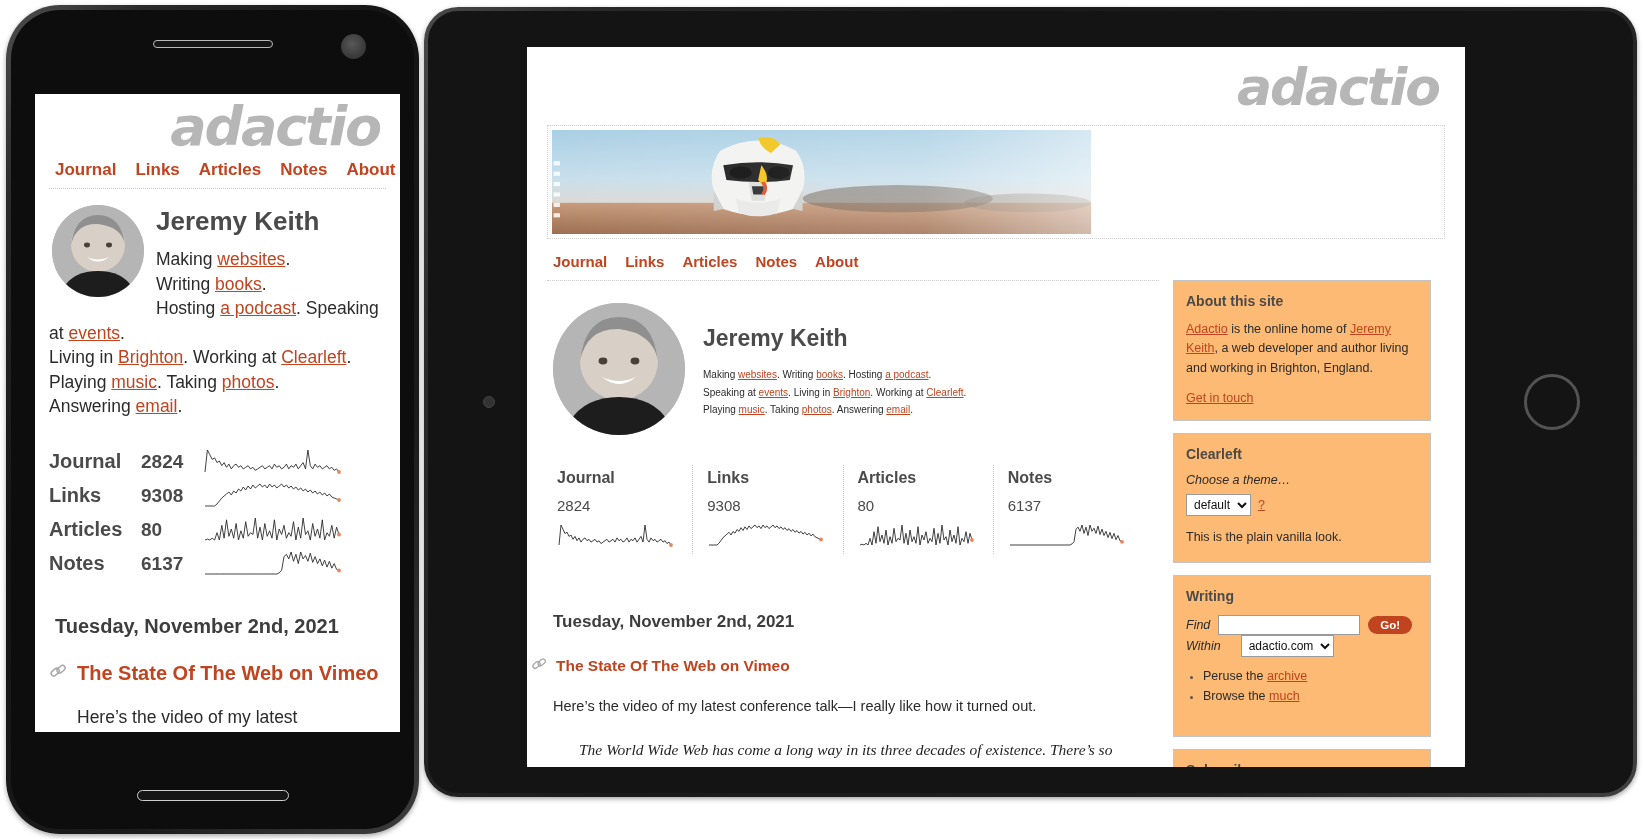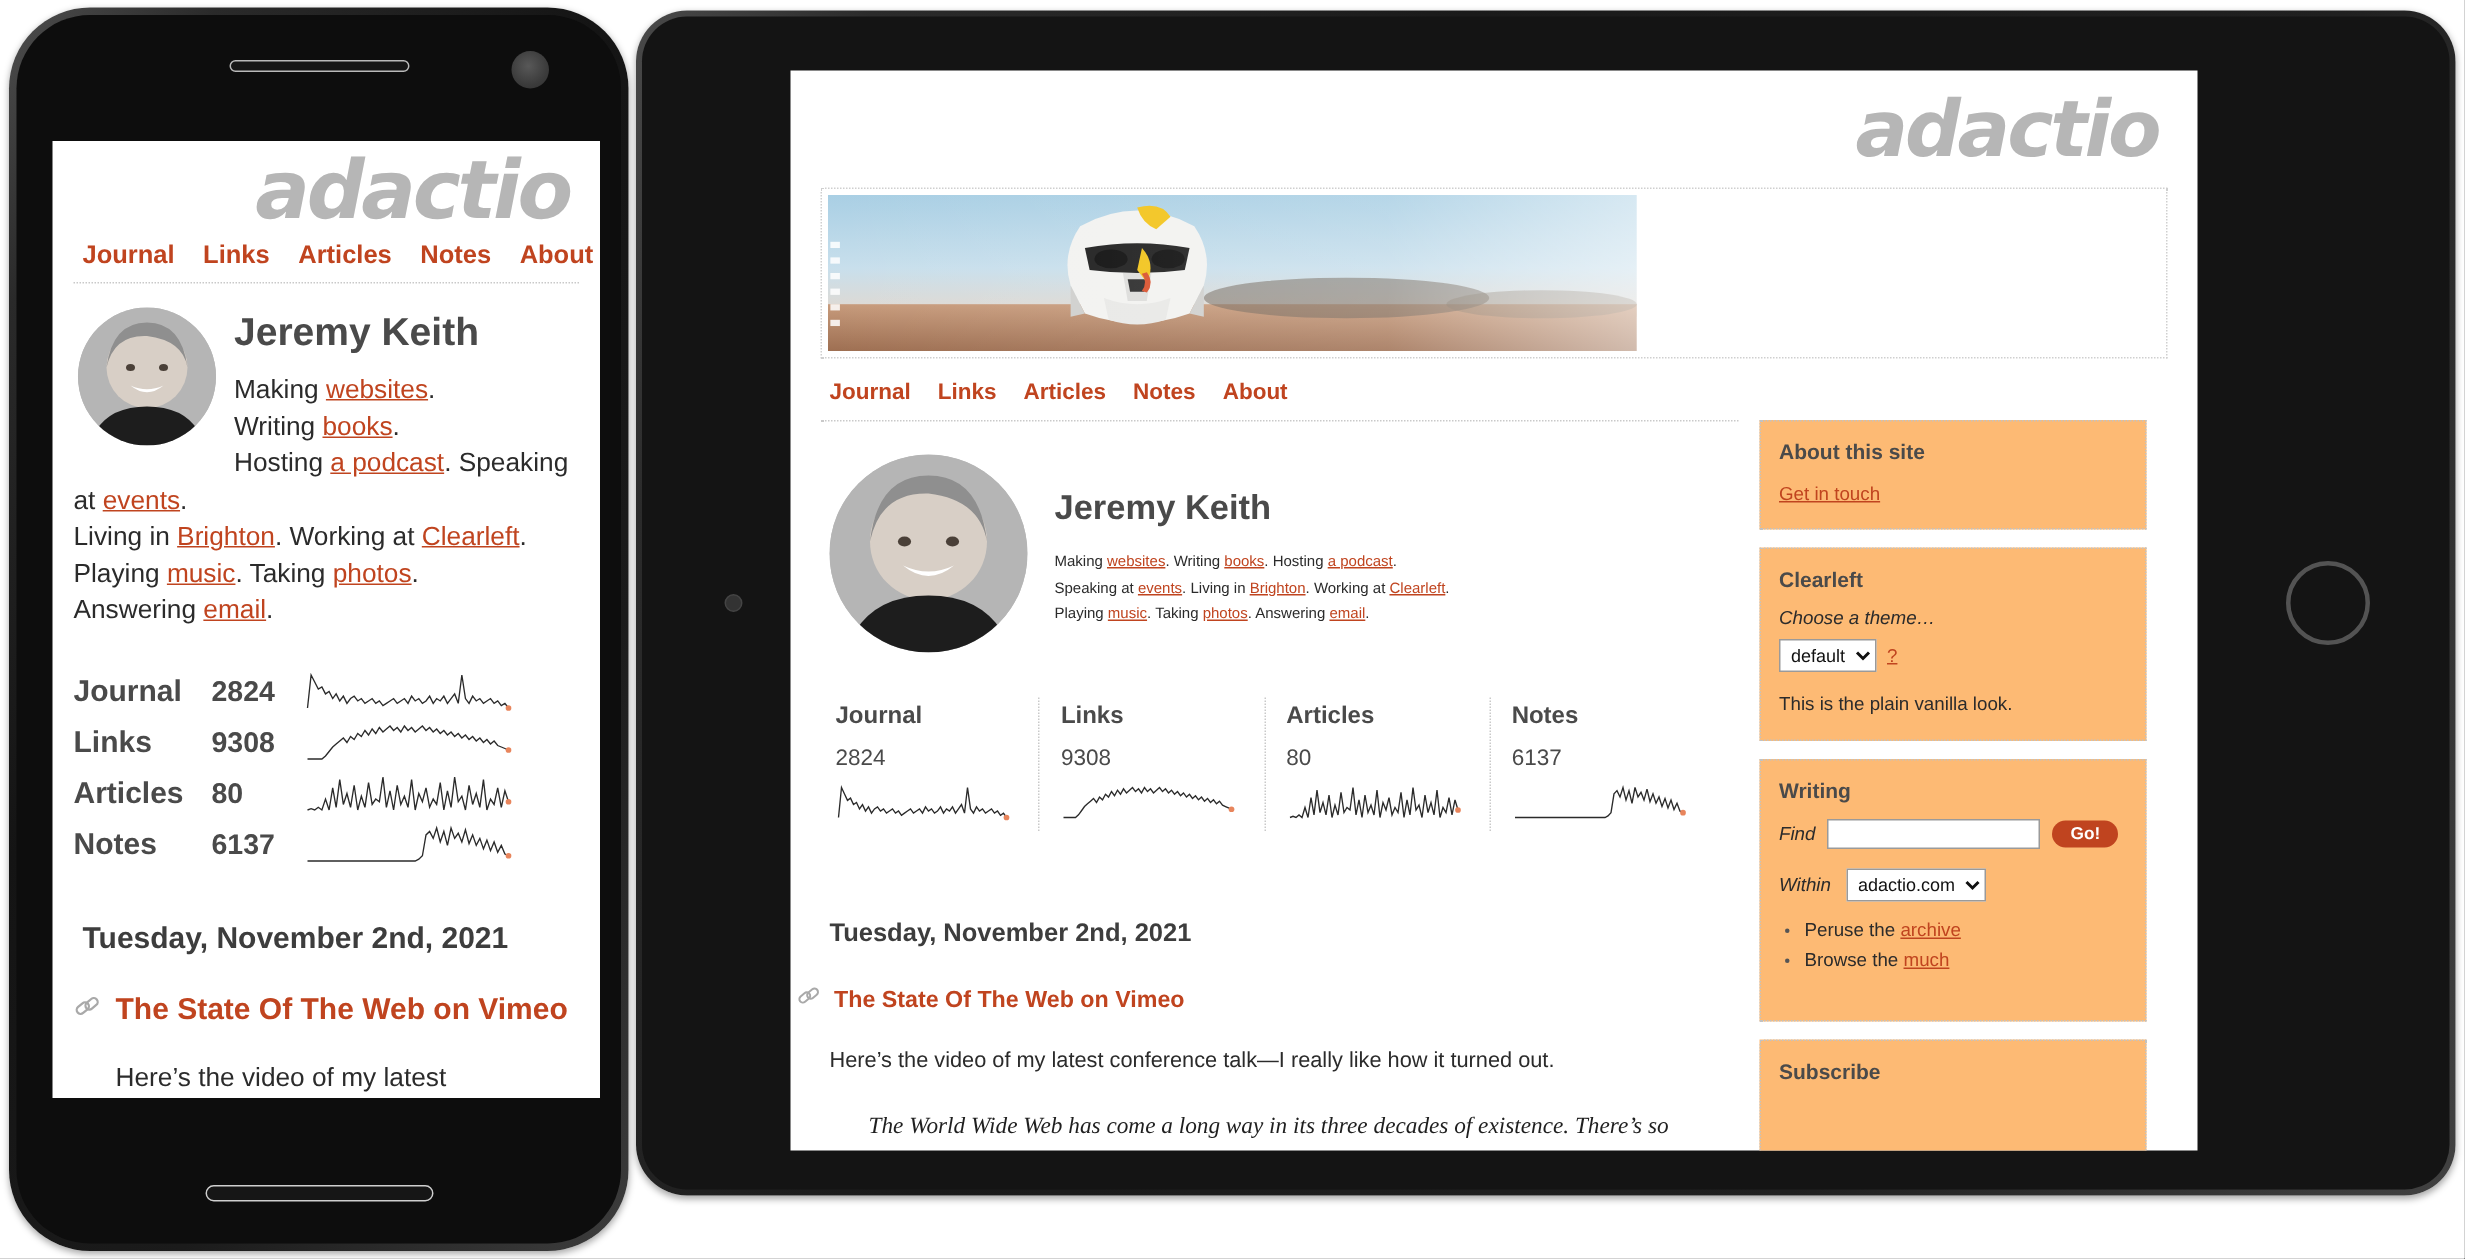--- a/index.html
+++ b/index.html
@@ -253,21 +253,21 @@
     background: #c0441f;
     color: #fff;
     font-size: 11.5px;
     font-weight: 700;
     border: 0;
     border-radius: 11px;
     padding: 3px 12px;
     cursor: pointer;
     font-family: "Liberation Sans", sans-serif;
   }
-  .within-row { display: flex; align-items: center; gap: 10px; margin-top: 13px; }
+  .within-row { display: flex; align-items: center; gap: 20px; margin-top: 0; }
   ul.side-list { margin: 9px 0 16px 0; padding-left: 17px; }
   ul.side-list li { font-size: 12.5px; color: #2b2b2b; line-height: 1.6; }
   ul.side-list li::marker { color: #555; font-size: 11px; }
 
   .link-icon { flex: none; }
 </style>
 </head>
 <body>
 
 <div class="stage">
@@ -527,20 +527,23 @@
 
               <div class="t-entry-body">Here’s the video of my latest conference talk—I really like how it turned out.</div>
 
               <div class="t-quote">The World Wide Web has come a long way in its three decades of existence. There’s so much we can do now with HTML, CSS, and JavaScript: animation, layout, powerful APIs... we can even make websites that work offline! And yet</div>
             </div>
 
             <div class="t-side">
 
               <div class="side-box">
                 <div class="side-title">About this site</div>
+                <div class="side-text side-p">
+                  <a class="site-link" href="#">Adactio</a><span> is the online home of </span><a class="site-link" href="#">Jeremy Keith</a><span>, a web developer and author living and working in Brighton, England.</span>
+                </div>
                 <a class="site-link" href="#" style="font-size:12.5px">Get in touch</a>
               </div>
 
               <div class="side-box">
                 <div class="side-title">Clearleft</div>
                 <div class="side-label">Choose a theme…</div>
                 <div class="theme-row">
                   <select class="ui-select"><option value="default">default</option></select>
                   <a class="site-link" href="#" style="font-size:12.5px">?</a>
                 </div>

